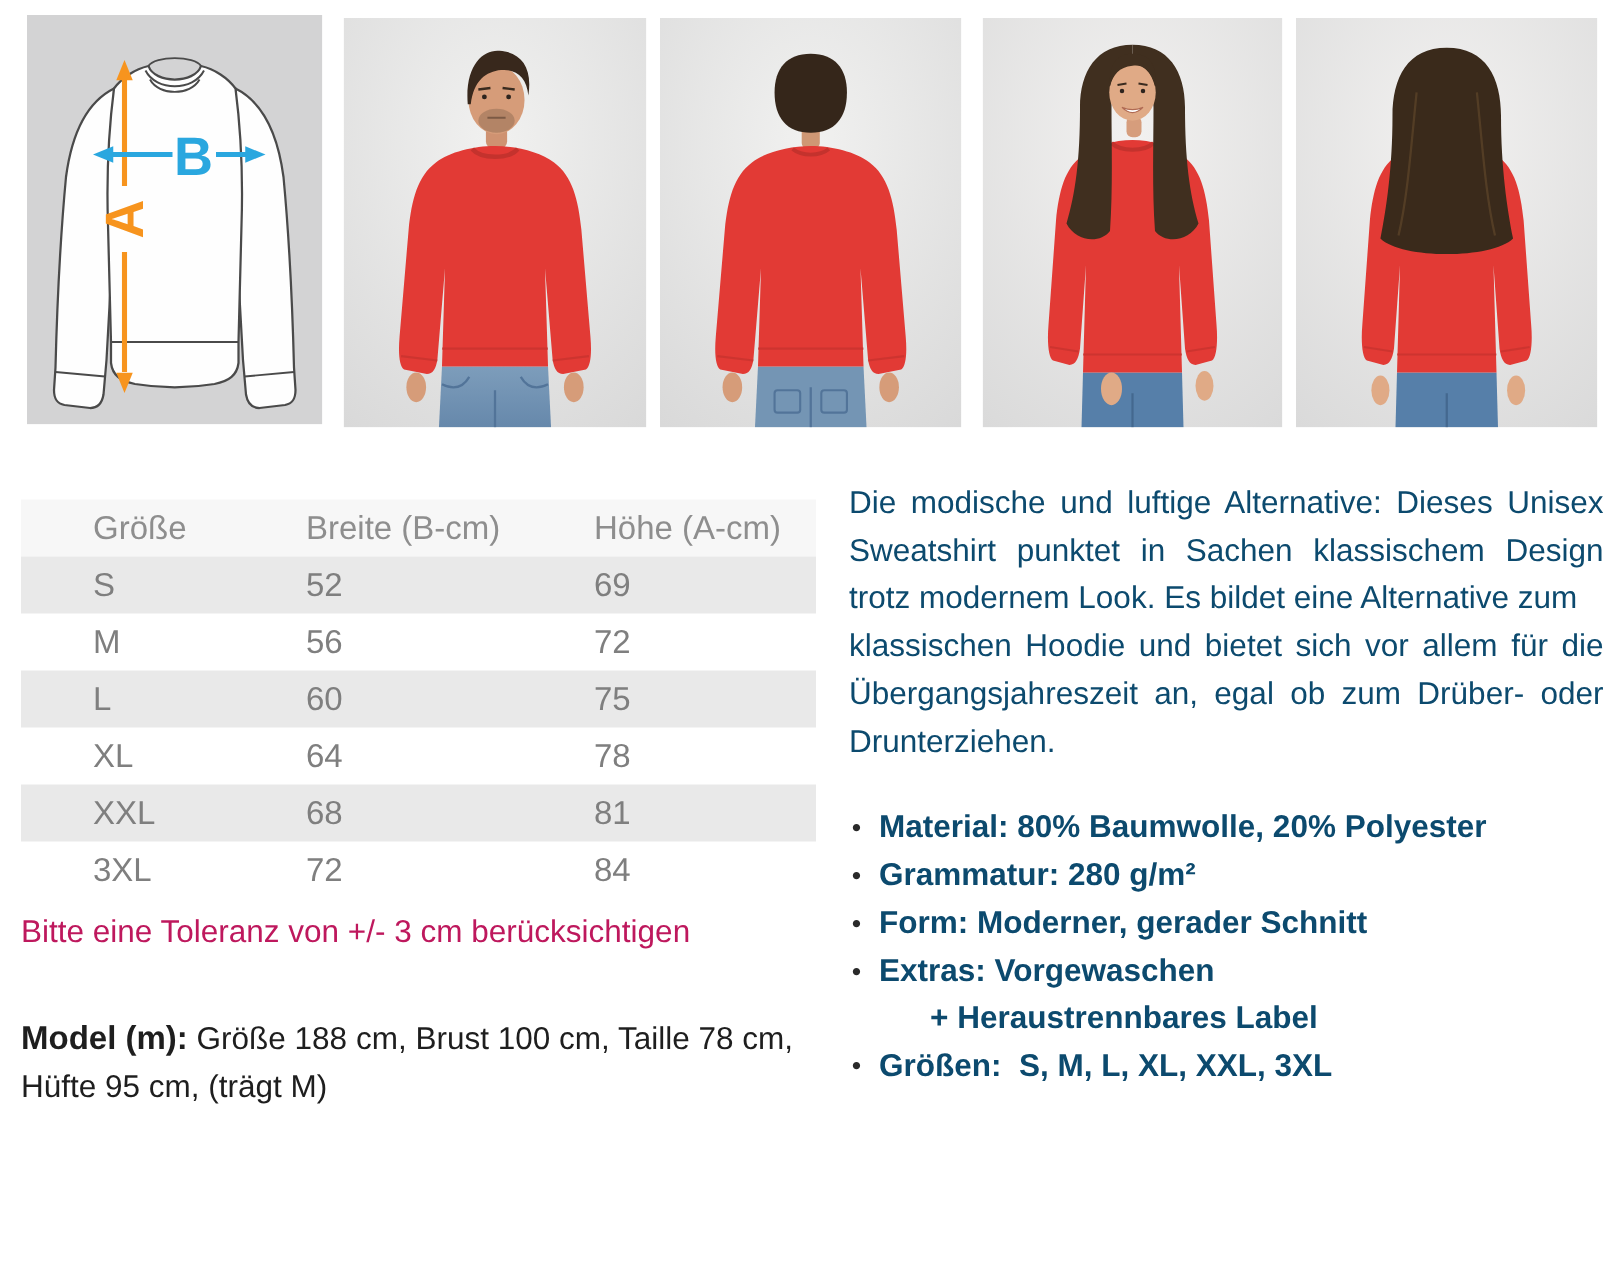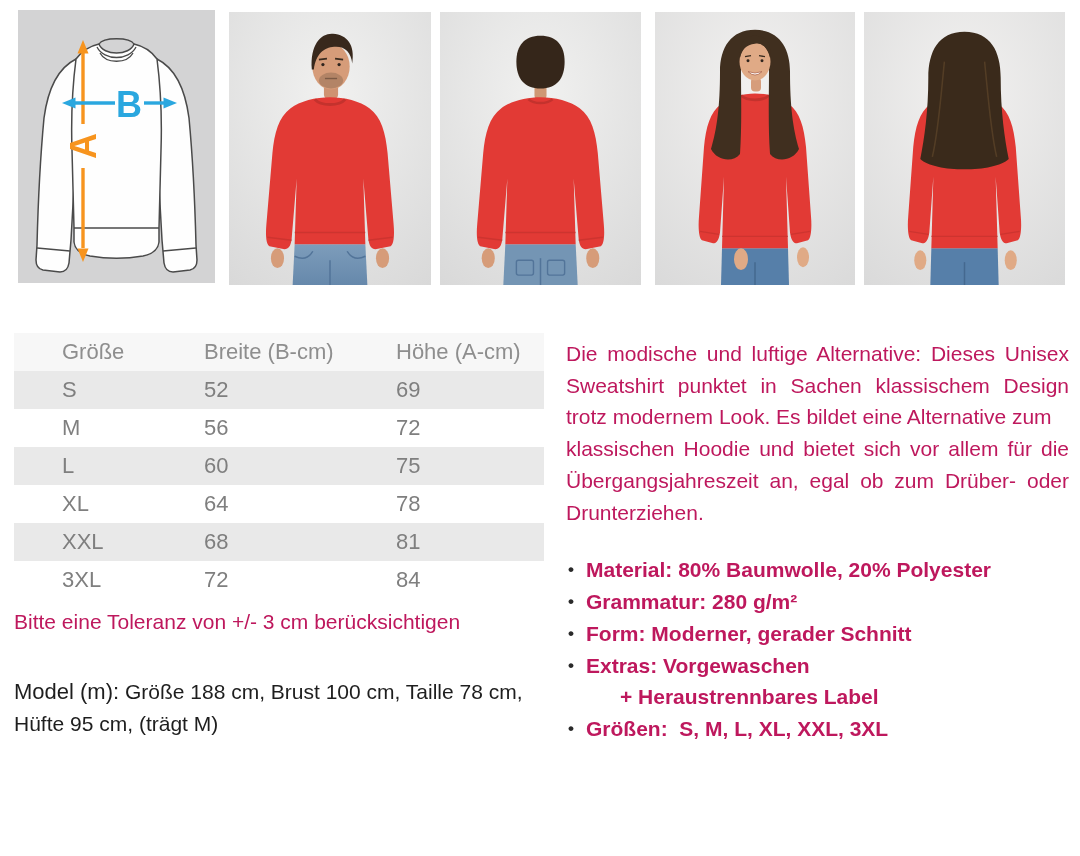--- a/index.html
+++ b/index.html
@@ -20,24 +20,24 @@
   table.size-table{width:530px;border-collapse:collapse;font-size:22px;table-layout:fixed;}
   table.size-table th{font-weight:normal;color:#8e8e8e;text-align:left;height:38px;
                       background:#f7f7f7;padding:0;}
   table.size-table td{color:#7f7f7f;height:38px;padding:0;}
   table.size-table th:first-child,table.size-table td:first-child{padding-left:48px;}
   tr.shade td{background:#e9e9e9;}
   .tolerance{margin:9px 0 0 0;font-size:21px;line-height:28px;color:#be185d;}
   .model-line{margin:0;font-size:21px;line-height:32px;color:#1e1e1e;width:535px;}
   .model-m{margin-top:40px;}
   .model-w{margin-top:30px;}
-  .model-line strong{font-size:22px;font-weight:normal;}
+  .model-line strong{font-size:22px;font-weight:bold;}
 
   
-  .right-col{position:absolute;left:566px;top:338px;width:503px;color:#be185d;}
+  .right-col{position:absolute;left:566px;top:320px;width:503px;color:#0c4a6e;}
   .desc{margin:0;font-size:21px;line-height:31.7px;text-align:justify;}
   ul.bullets{list-style:none;margin:26px 0 0 0;padding:0;font-size:21px;line-height:31.8px;font-weight:bold;}
   ul.bullets li{position:relative;padding-left:20px;}
   ul.bullets li::before{content:"•";position:absolute;left:2px;top:0;font-size:17px;color:#2a2a2a;}
   .btxt{white-space:pre-wrap;}
   .cont{display:block;}
   .cont1{margin-left:58px;}
   .cont2{margin-left:34px;}
 </style>
 </head>

